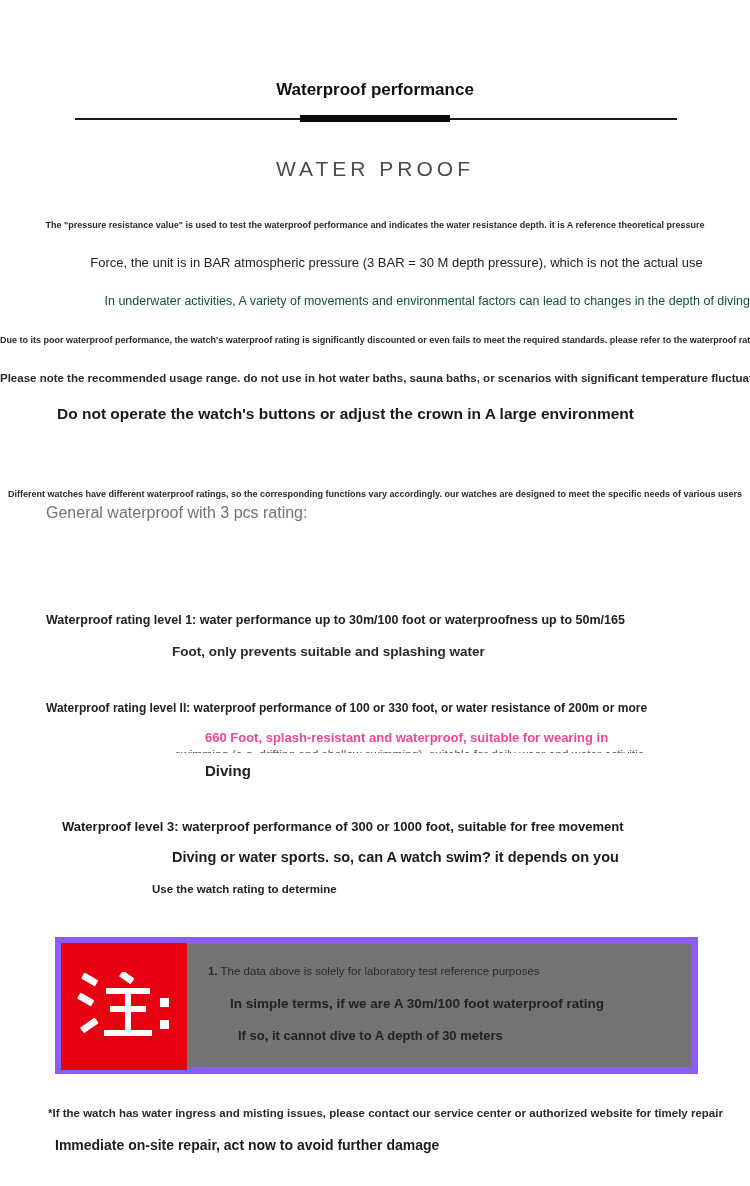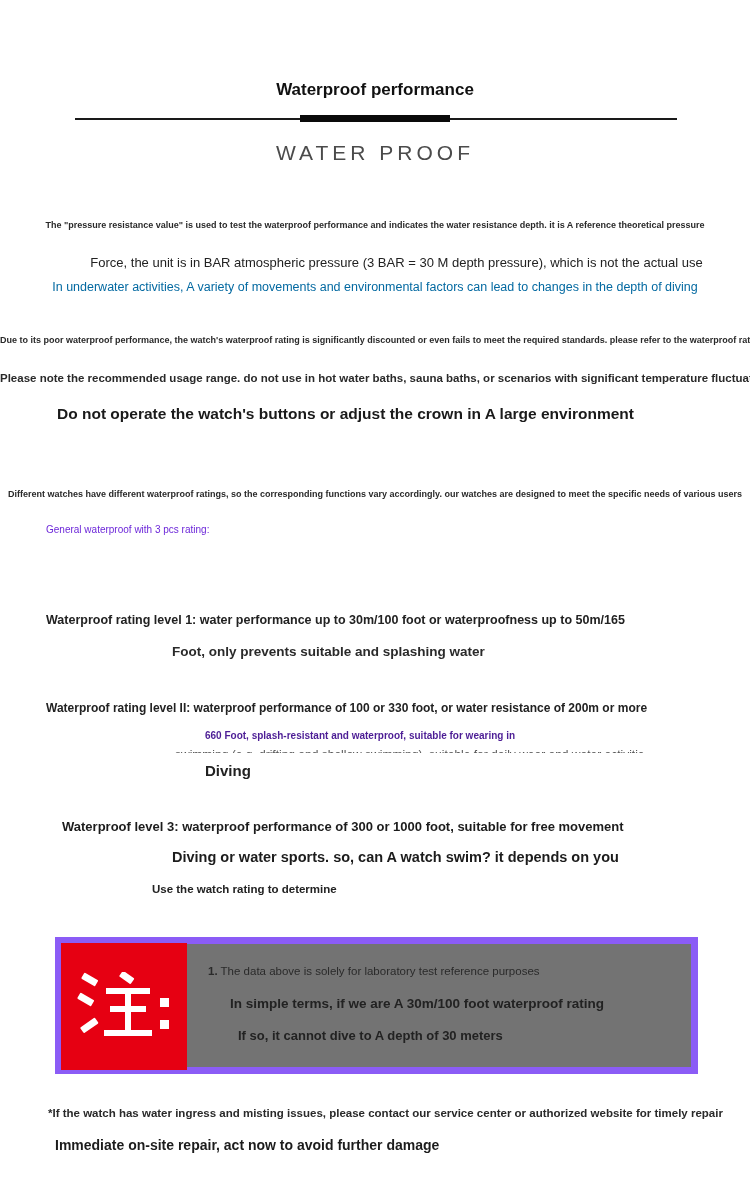--- a/index.html
+++ b/index.html
@@ -11,36 +11,36 @@
     font-family:"Liberation Sans", sans-serif;
     color:#1d1d1d;
     overflow:hidden;
   }
   .abs{position:absolute;white-space:nowrap;}
   .ctr{left:0;right:0;text-align:center;white-space:nowrap;}
 
   .page-title{top:68px;font-size:17px;font-weight:bold;color:#111;}
   .divider-thin{top:106px;left:75px;width:602px;height:2px;background:#1a1a1a;}
   .divider-thick{top:103px;left:300px;width:150px;height:7px;background:#0a0a0a;}
-  .subtitle{top:129px;font-size:21px;letter-spacing:4px;color:#4b4b4b;font-weight:400;}
+  .subtitle{top:145px;font-size:21px;letter-spacing:4px;color:#4b4b4b;font-weight:400;}
 
   .tiny{font-size:9px;font-weight:bold;color:#2a2a2a;}
   .tiny1{top:208px;}
   .line-force{top:243px;font-size:13px;color:#222;padding-left:43px;}
-  .line-underwater{top:268px;font-size:12.5px;color:#0369a1;}
+  .line-underwater{top:282px;font-size:12.5px;color:#14532d;text-align:right;}
   .tiny2{top:323px;}
   .line-usage{top:360px;font-size:11.5px;font-weight:bold;color:#2a2a2a;}
   .line-donot{top:393px;left:57px;font-size:15.5px;font-weight:bold;color:#1a1a1a;}
   .tiny3{top:477px;}
-  .line-general{top:512px;left:46px;font-size:10px;color:#6d28d9;}
+  .line-general{top:492px;left:46px;font-size:16px;color:#737373;}
 
   .lv1a{top:601px;left:46px;font-size:12.5px;font-weight:bold;color:#222;}
   .lv1b{top:632px;left:172px;font-size:13.5px;font-weight:bold;color:#2a2a2a;}
   .lv2a{top:689px;left:46px;font-size:12px;font-weight:bold;color:#222;}
-  .lv2b{top:718px;left:205px;font-size:10px;font-weight:bold;color:#4c1d95;}
+  .lv2b{top:718px;left:205px;font-size:13px;font-weight:bold;color:#ec4899;}
   .lv2clip{top:736px;left:175px;width:470px;height:5px;overflow:hidden;font-size:12px;color:#555;}
   .lv2c{top:750px;left:205px;font-size:15px;font-weight:bold;color:#222;}
   .lv3a{top:807px;left:62px;font-size:13px;font-weight:bold;color:#1c1c1c;}
   .lv3b{top:837px;left:172px;font-size:14.5px;font-weight:bold;color:#1c1c1c;}
   .lv3c{top:871px;left:152px;font-size:11.5px;font-weight:bold;color:#222;}
 
   .note-box{
     position:absolute;top:925px;left:55px;width:643px;height:137px;
     border:7px solid #8b5cf6;background:#737373;box-sizing:border-box;
   }

